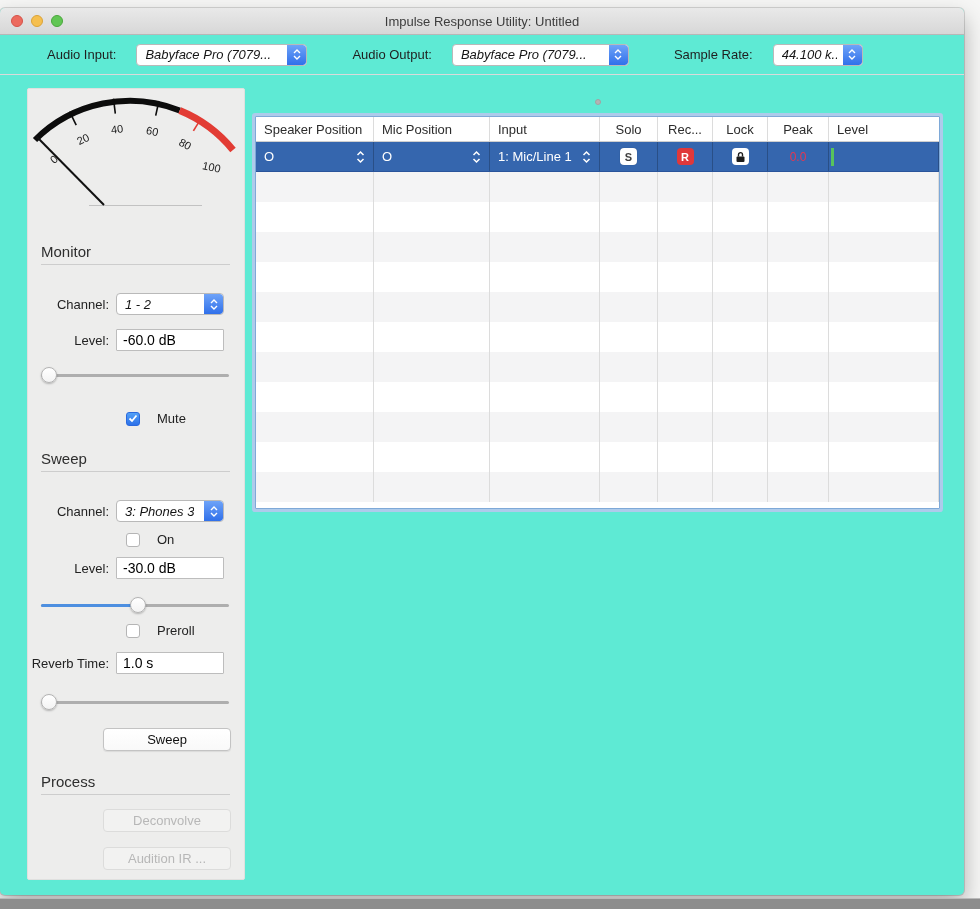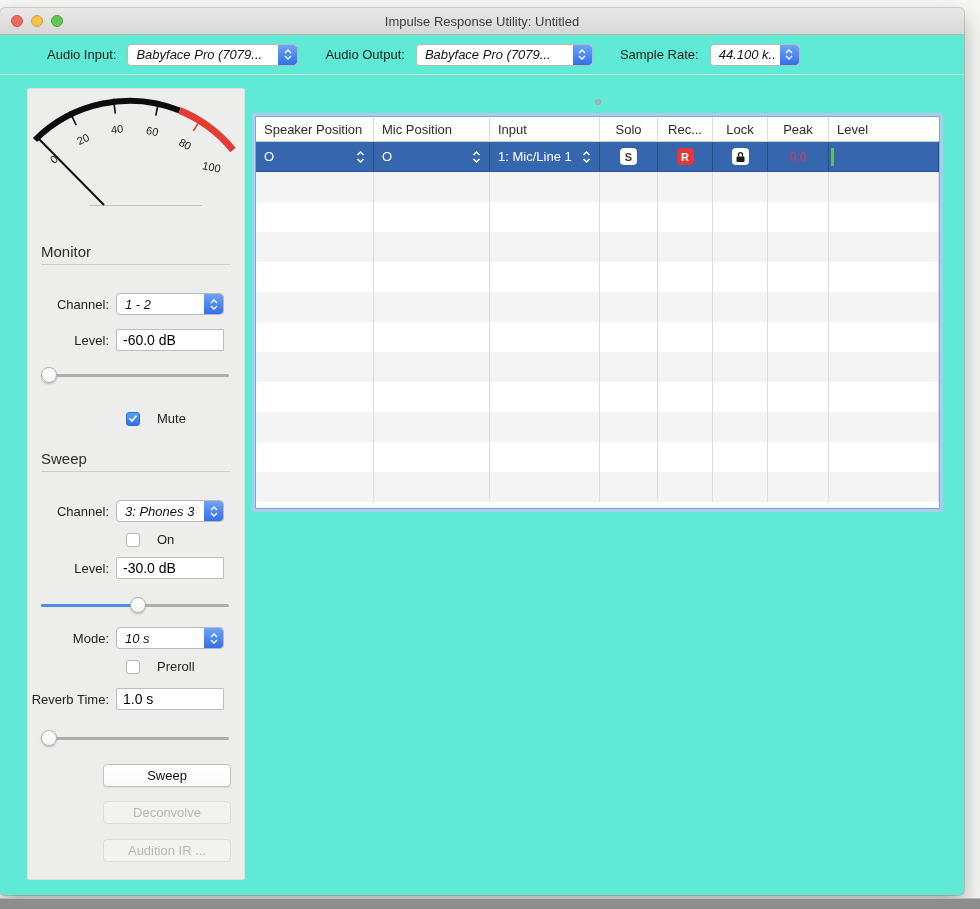--- a/index.html
+++ b/index.html
@@ -26,21 +26,21 @@
   }
   .title { font-size:13px; color:#3c3c3c; }
   .lights { position:absolute; left:11px; top:0; height:100%; display:flex; align-items:center; gap:8px; }
   .light { width:12px; height:12px; border-radius:50%; }
   .light.red    { background:#ec6a5e; border:1px solid #d55249; }
   .light.yellow { background:#f5bf4f; border:1px solid #dba338; }
   .light.green  { background:#61c654; border:1px solid #4aa73c; }
 
   
   .toolbar {
-    height:40px; display:flex; align-items:center; padding-left:47px; gap:11px;
+    height:40px; display:flex; align-items:center; padding-left:47px; gap:20px;
     border-bottom:1px solid #dadada;
   }
   .tb-label { font-size:13px; color:#1f1f1f; white-space:nowrap; }
   .tb-gap { width:5px; }
   .popup {
     height:22px; background:#fff; border:1px solid #b9b9b9; border-radius:4px;
     display:flex; align-items:center; justify-content:space-between;
     font-size:13px; color:#151515; padding-left:8px; overflow:hidden;
   }
   .popup .val { white-space:nowrap; overflow:hidden;font-style:italic; }
@@ -266,48 +266,35 @@
     </div>
     <div class="frow mt10">
       <span class="lbl">Level:</span>
       <input class="field" value="-30.0 dB" style="">
     </div>
     <div class="slider mt18">
       <div class="track"></div>
       <div class="fill" style="width:97px"></div>
       <div class="thumb" style="left:97px"></div>
     </div>
-    <div class="frow mt14">
-      <span class="lbl">Mode:</span>
-      <div class="popup w-field">
-        <span class="val">10 s</span>
-        <span class="stepper">
-          <svg width="8" height="5" viewBox="0 0 8 5">
-              <path d="M1 4 L4 1 L7 4" stroke="#fff" stroke-width="1.4" fill="none"></path>
-            </svg>
-          <svg width="8" height="5" viewBox="0 0 8 5">
-              <path d="M1 1 L4 4 L7 1" stroke="#fff" stroke-width="1.4" fill="none"></path>
-            </svg>
-        </span>
-      </div>
-    </div>
     <div class="cb-row mt10">
       <span class="cb off"></span>
       <span class="cb-label">Preroll</span>
     </div>
     <div class="frow mt14">
       <span class="lbl">Reverb Time:</span>
       <input class="field" value="1.0 s" style="">
     </div>
     <div class="slider mt20">
       <div class="track"></div>
       <div class="thumb" style="left:8px"></div>
     </div>
     <div class="btn enabled btn-sweep mt18">Sweep</div>
 
+    <div class="section-head h-process">Process</div>
     <div class="btn disabled btn-deconvolve mt14">Deconvolve</div>
     <div class="btn disabled btn-audition mt15">Audition IR ...</div>
 
   </div>
 
   <div class="right-col">
     <div class="splitter">
       <div class="dot"></div>
     </div>
 

